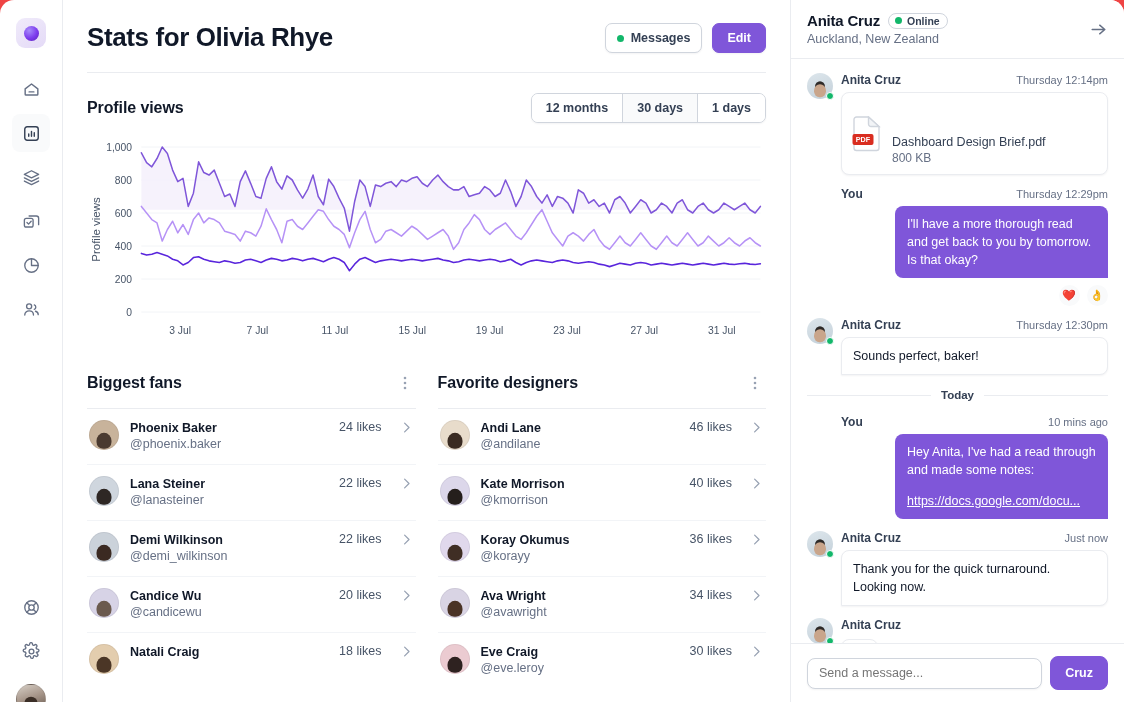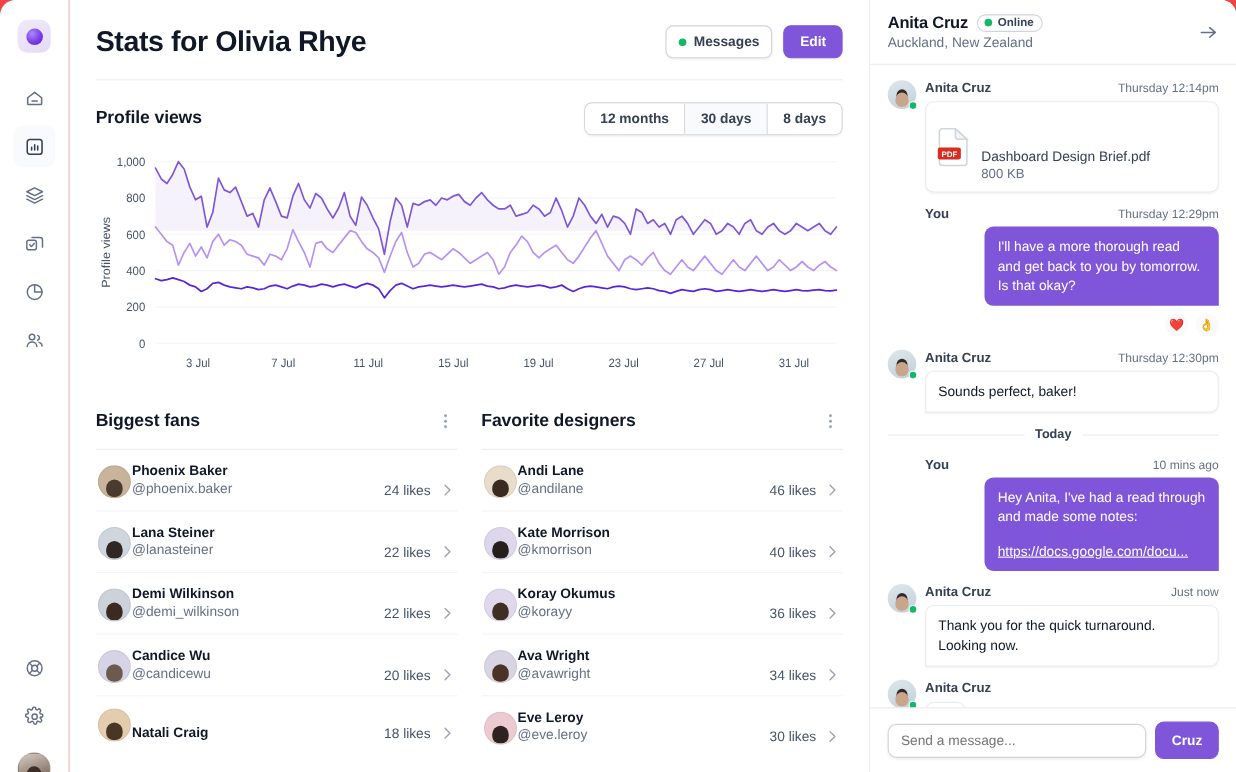--- a/index.html
+++ b/index.html
@@ -127,21 +127,21 @@
   
   .lists { display: flex; gap: 22px; margin-top: 16px; }
   .list-card { flex: 1 1 0; min-width: 0; }
   .list-head {
     display: flex; align-items: center; justify-content: space-between;
     padding: 10px 0 14px 0;
     border-bottom: 1px solid #EAECF0;
   }
   .kebab { width: 22px; height: 22px; display:flex; align-items:center; justify-content:center; cursor: pointer; color:#98A2B3; }
   .row {
-    display: flex; align-items: flex-end; gap: 1px;
+    display: flex; align-items: flex-start; gap: 11px;
     padding: 11px 2px;
     border-bottom: 1px solid #F2F4F7;
     cursor: pointer;
   }
   .row:last-child { border-bottom: none; }
   .av { width: 30px; height: 30px; border-radius: 50%; flex: none; position: relative; overflow: hidden;
        border: 1px solid rgba(16,24,40,.06); }
   .av::after {
     content:""; position:absolute; left:50%; top:52%;
     transform: translate(-50%,-20%);
@@ -353,21 +353,21 @@
           <span>Edit</span>
         </div>
       </div>
     </div>
 
     <div class="chart-head">
       <div class="section-title">Profile views</div>
       <div class="segmented">
         <div class="seg">12 months</div>
         <div class="seg active">30 days</div>
-        <div class="seg">8 days</div>
+        <div class="seg">1 days</div>
       </div>
     </div>
 
     <div class="chart-wrap">
       <svg class="chart-svg" id="chart" viewBox="0 0 724 205" preserveAspectRatio="none">
           <line x1="58" x2="718" y1="171" y2="171" stroke="#F2F4F7" stroke-width="1"></line>
           <text x="48" y="175" text-anchor="end" class="axis-lbl">0</text>
           <line x1="58" x2="718" y1="138" y2="138" stroke="#F2F4F7" stroke-width="1"></line>
           <text x="48" y="142" text-anchor="end" class="axis-lbl">200</text>
           <line x1="58" x2="718" y1="105" y2="105" stroke="#F2F4F7" stroke-width="1"></line>
@@ -565,21 +565,21 @@
                   <path d="M9 5l7 7-7 7"></path>
                 </svg>
               </div>
             </div>
             <div class="row">
               <div class="av" style="background:#EBCBD1">
                 <style></style>
                 <div style="position: absolute; left: 50%; top: 54%; transform: translate(-50%, -20%); width: 15px; height: 16px; border-radius: 50% 50% 42% 42%; background: rgb(46, 34, 32);"></div>
               </div>
               <div class="row-txt">
-                <div class="row-name">Eve Leroy</div>
+                <div class="row-name">Eve Craig</div>
                 <div class="row-handle">@eve.leroy</div>
               </div>
               <div class="row-likes">30 likes</div>
               <div class="chev">
                 <svg width="15" height="15" viewBox="0 0 24 24" fill="none" stroke="currentColor" stroke-width="2" stroke-linecap="round" stroke-linejoin="round">
                   <path d="M9 5l7 7-7 7"></path>
                 </svg>
               </div>
             </div>
           </div>

